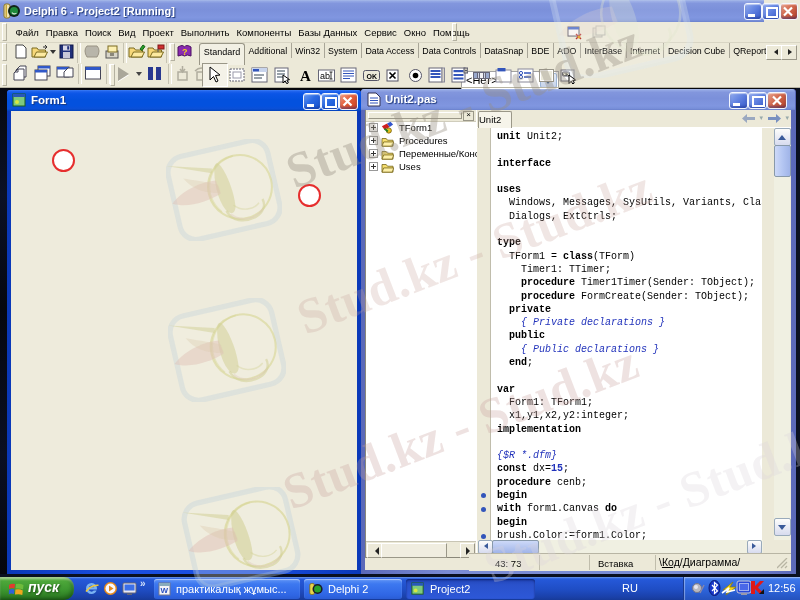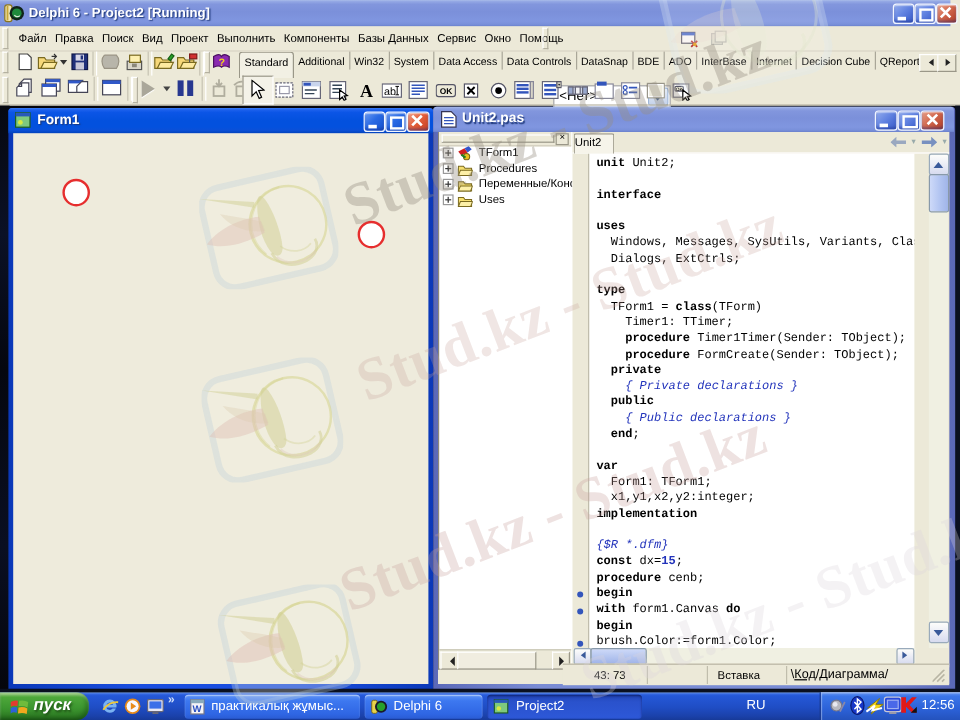--- a/index.html
+++ b/index.html
@@ -18,21 +18,21 @@
   .ptab{display:inline-block;padding:3px 3.5px 2px 3.5px;font-size:8.8px;color:#000;border-right:1px solid #a9a698;}
   .ci{position:absolute;top:3px;width:17px;height:17px;}
   .wm-text{position:absolute;font-family:"Liberation Serif",serif;font-weight:bold;
            transform:rotate(-21deg);transform-origin:left top;white-space:nowrap;pointer-events:none;letter-spacing:0.5px;}
 </style>
 </head>
 <body>
 
 <div class="abs beige" style="left:0;top:0;width:800px;height:88px;"></div>
 
-<div class="abs titlebar" style="left:0;top:0;width:764px;height:22px;padding-left:28px;">
+<div class="abs titlebar" style="left:0;top:0;width:764px;height:22px;">
   <svg class="abs" style="left:3px;top:2px;" width="18" height="18" viewBox="0 0 18 18">
     <rect x="1" y="2" width="6" height="14" rx="2" fill="#efe3b2" stroke="#8a7520" stroke-width="1"></rect>
     <rect x="2.5" y="3" width="1.5" height="12" fill="#c8a838"></rect>
     <circle cx="11" cy="9" r="6" fill="#10241a"></circle>
     <circle cx="11" cy="9" r="4" fill="#1f8a3c"></circle>
     <path d="M9 10.5 a2.8 2.8 0 0 0 4.5 0.5" fill="none" stroke="#d8e8d8" stroke-width="1.1"></path>
   </svg>
   <span class="abs" style="left:24px;top:5px;font-size:11px;font-weight:bold;color:#fff;text-shadow:1px 1px 1px #1c3678;">Delphi 6 - Project2 [Running]</span>
   <div class="wbtn" style="left:744px;">
       <div style="position:absolute;left:3px;bottom:2px;width:7px;height:3px;background:#fff;"></div>
@@ -498,21 +498,21 @@
         <text x="2.5" y="11" font-size="8" font-weight="bold" fill="#2a50c0">W</text>
       </svg>
     <span style="position:absolute;left:22px;top:4px;font-size:11px;color:#fff;">практикалық жұмыс...</span>
   </div>
   <div style="position:absolute;left:304px;top:2px;width:98px;height:20px;border-radius:3px;background:linear-gradient(180deg,#5f94f6 0%,#3d78f0 25%,#2f66e4 80%,#2a5cd4 100%);box-shadow:inset 0 1px 1px rgba(255,255,255,.5);">
     <svg style="position:absolute;left:5px;top:3px;" width="14" height="14" viewBox="0 0 18 18">
         <rect x="1" y="2" width="6" height="14" rx="2" fill="#e8d44a" stroke="#7a6516"></rect>
         <circle cx="11" cy="9" r="6.5" fill="#1a1a2a"></circle>
         <circle cx="11" cy="9" r="4.5" fill="#27a02c"></circle>
       </svg>
-    <span style="position:absolute;left:24px;top:4px;font-size:11px;color:#fff;">Delphi 6</span>
+    <span style="position:absolute;left:24px;top:4px;font-size:11px;color:#fff;">Delphi 2</span>
   </div>
   <div style="position:absolute;left:406px;top:2px;width:129px;height:20px;border-radius:3px;background:linear-gradient(180deg,#2145b8 0%,#2a52cc 30%,#2d58d8 100%);box-shadow:inset 0 1px 2px rgba(0,10,60,.6);">
     <svg style="position:absolute;left:5px;top:3px;" width="14" height="14" viewBox="0 0 15 15">
         <rect x="1" y="1" width="12" height="12" fill="#7ec97e" stroke="#1d5c1d"></rect>
         <rect x="1" y="1" width="12" height="3" fill="#2858b8"></rect>
         <circle cx="5" cy="9" r="2" fill="#d8e840"></circle>
       </svg>
     <span style="position:absolute;left:24px;top:4px;font-size:11px;color:#fff;">Project2</span>
   </div>
   <span style="position:absolute;left:622px;top:5px;font-size:11px;color:#fff;">RU</span>

